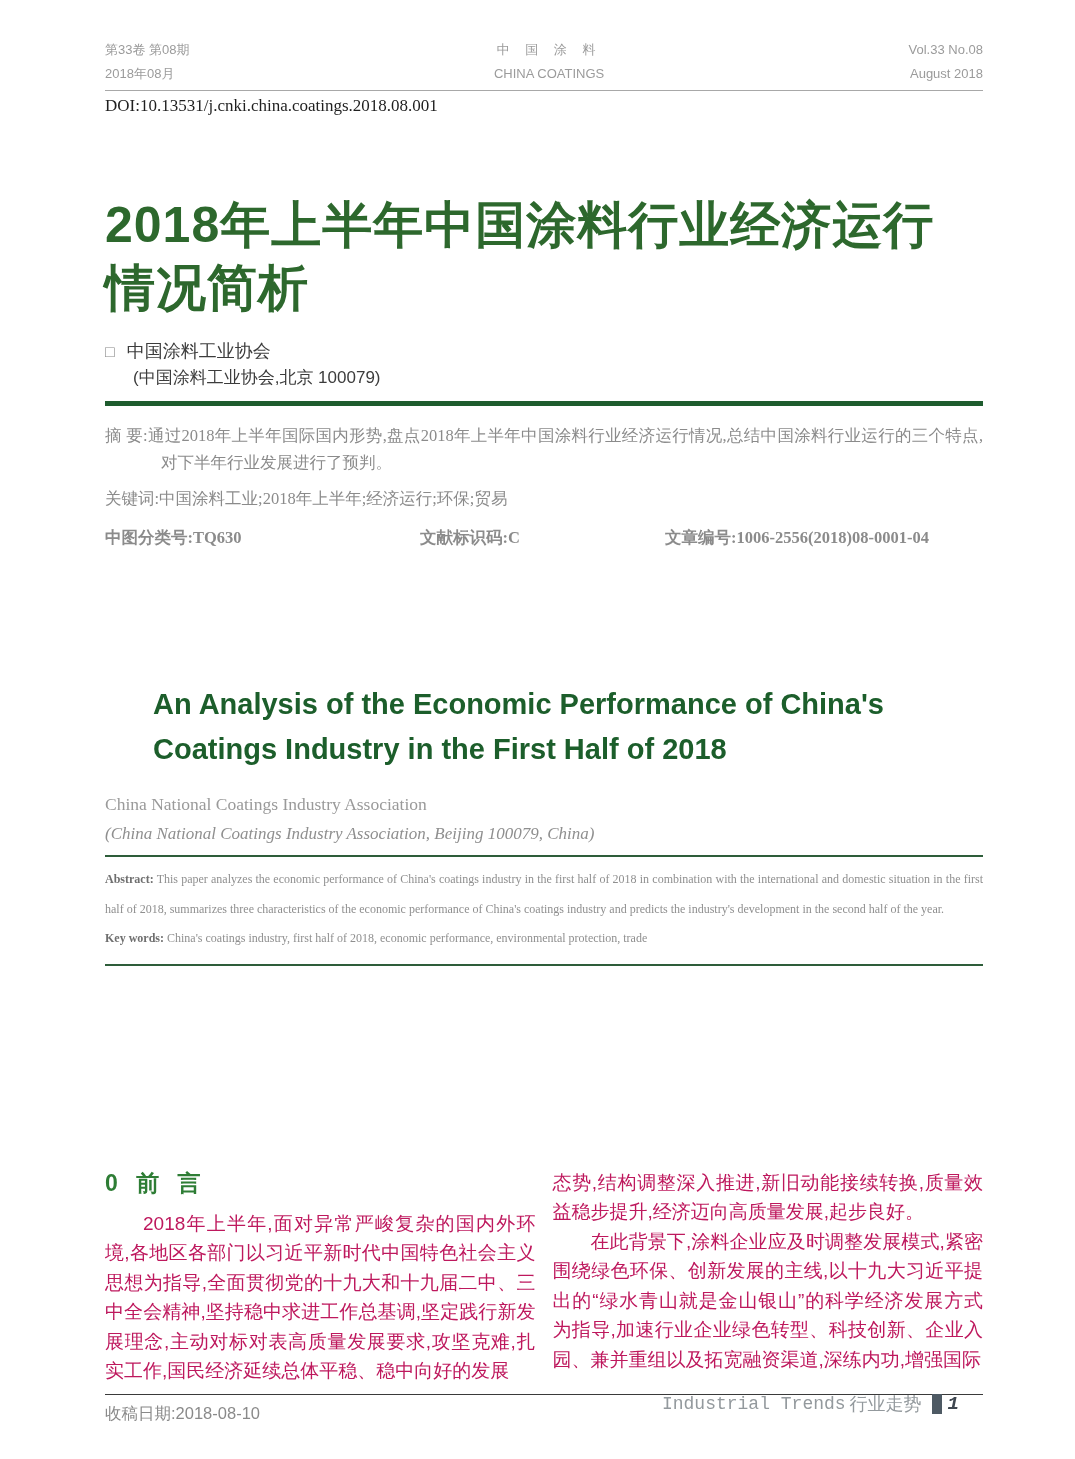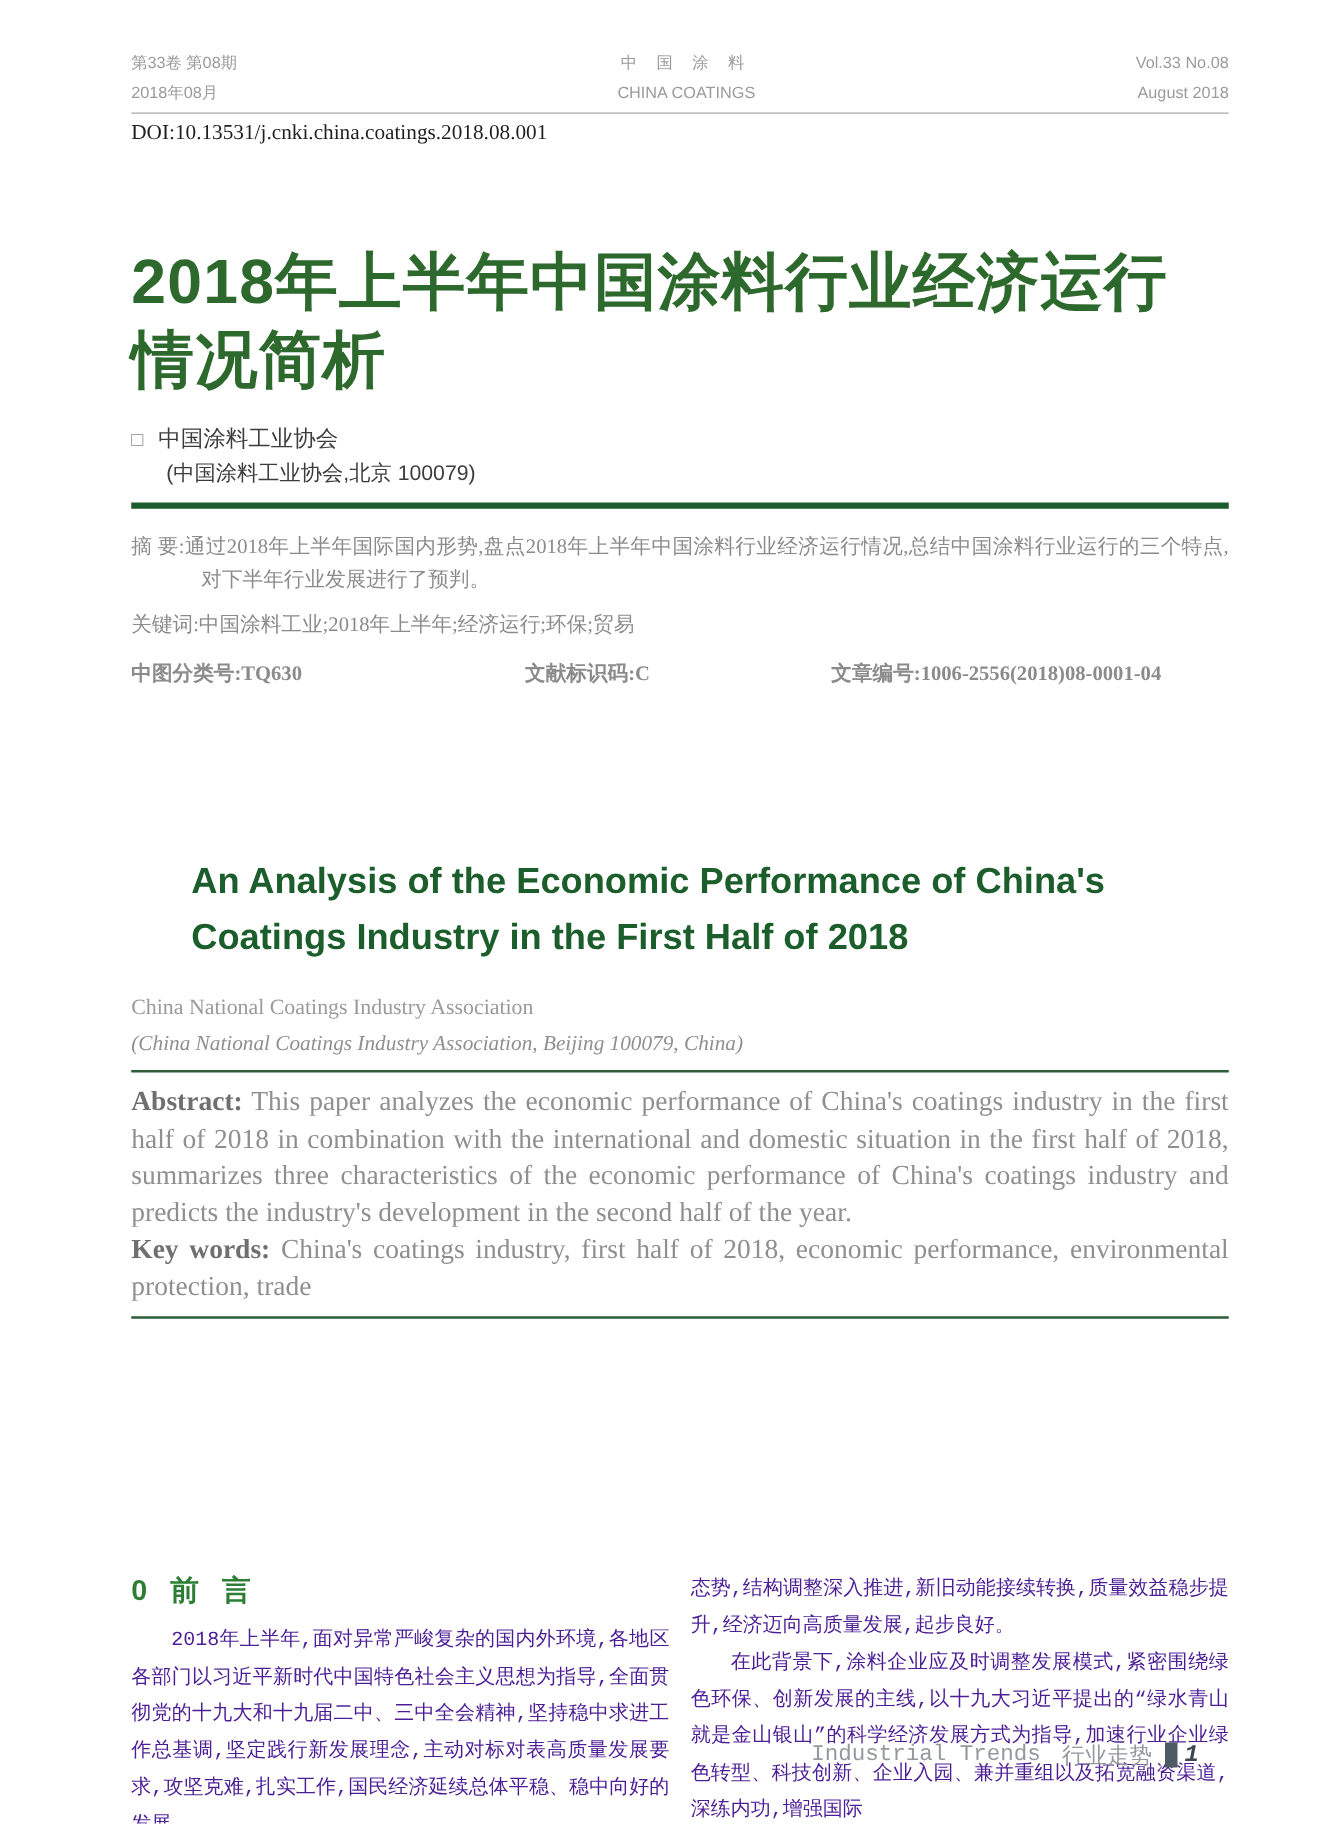--- a/index.html
+++ b/index.html
@@ -96,21 +96,21 @@
     line-height: 25px;
     font-style: italic;
     font-family: "Liberation Serif", serif;
   }
   .rule-thin-green { margin-top: 9px; height: 2px; background: #2e5d3a; }
 
   .en-abstract {
     padding: 8px 0 10px 0;
     color: #8f8f8f;
     font-family: "Liberation Serif", serif;
-    font-size: 22px;
+    font-size: 12px;
     line-height: 29.5px;
     text-align: justify;
   }
   .en-abstract .lbl { font-weight: bold; color: #6f6f6f; }
 
   
   .body-cols {
     margin-top: 202px;
     display: flex;
     gap: 17px;
@@ -119,23 +119,23 @@
   .section-heading {
     color: #2e7d35;
     font-weight: bold;
     font-size: 23px;
     line-height: 30px;
     letter-spacing: 6px;
     margin-bottom: 11px;
     font-family: "Liberation Sans", sans-serif;
   }
   .body-p {
-    font-family: Liberation Mono, monospace;
-    color: #4c1d95;
-    font-size: 16px;
+    font-family: Liberation Sans, sans-serif;
+    color: #be185d;
+    font-size: 19px;
     line-height: 29.5px;
     text-align: justify;
   }
   .body-p.indent { text-indent: 2em; }
 
   
   .footnote-rule { margin-top: 8px; height: 1.5px; background: #3a3a3a; }
   .footnote {
     margin-top: 6px;
     color: #8a8a8a;
@@ -240,18 +240,18 @@
     </div>
   </div>
 
   <div class="footnote-rule"></div>
   <div class="footnote">
     <span>收稿日期:</span><span>2018-08-10</span>
   </div>
 
   <div class="page-footer">
     <span>Industrial Trends</span>
-    <span style="margin-left:17px;">行业走势</span>
+    <span style="margin-left:4px;">行业走势</span>
     <span class="blockmark"></span>
     <span class="pnum">1</span>
   </div>
 
 </div>
 
 </body></html>

